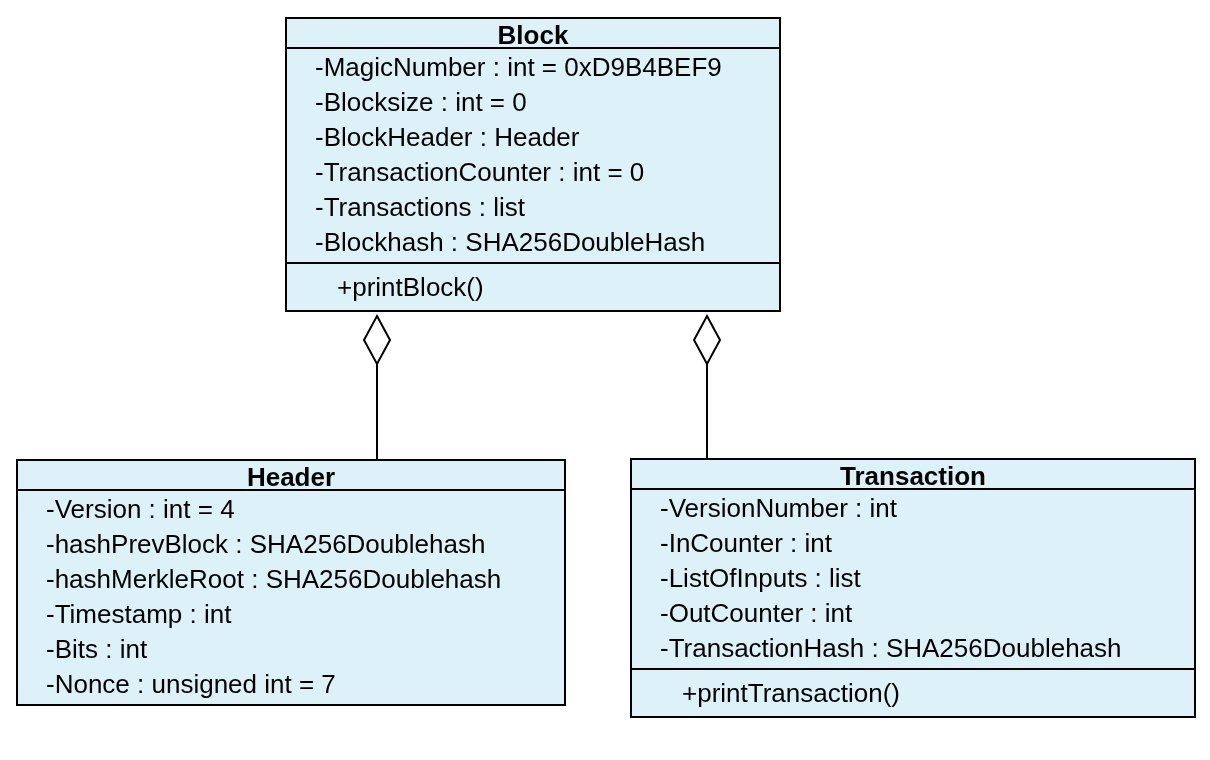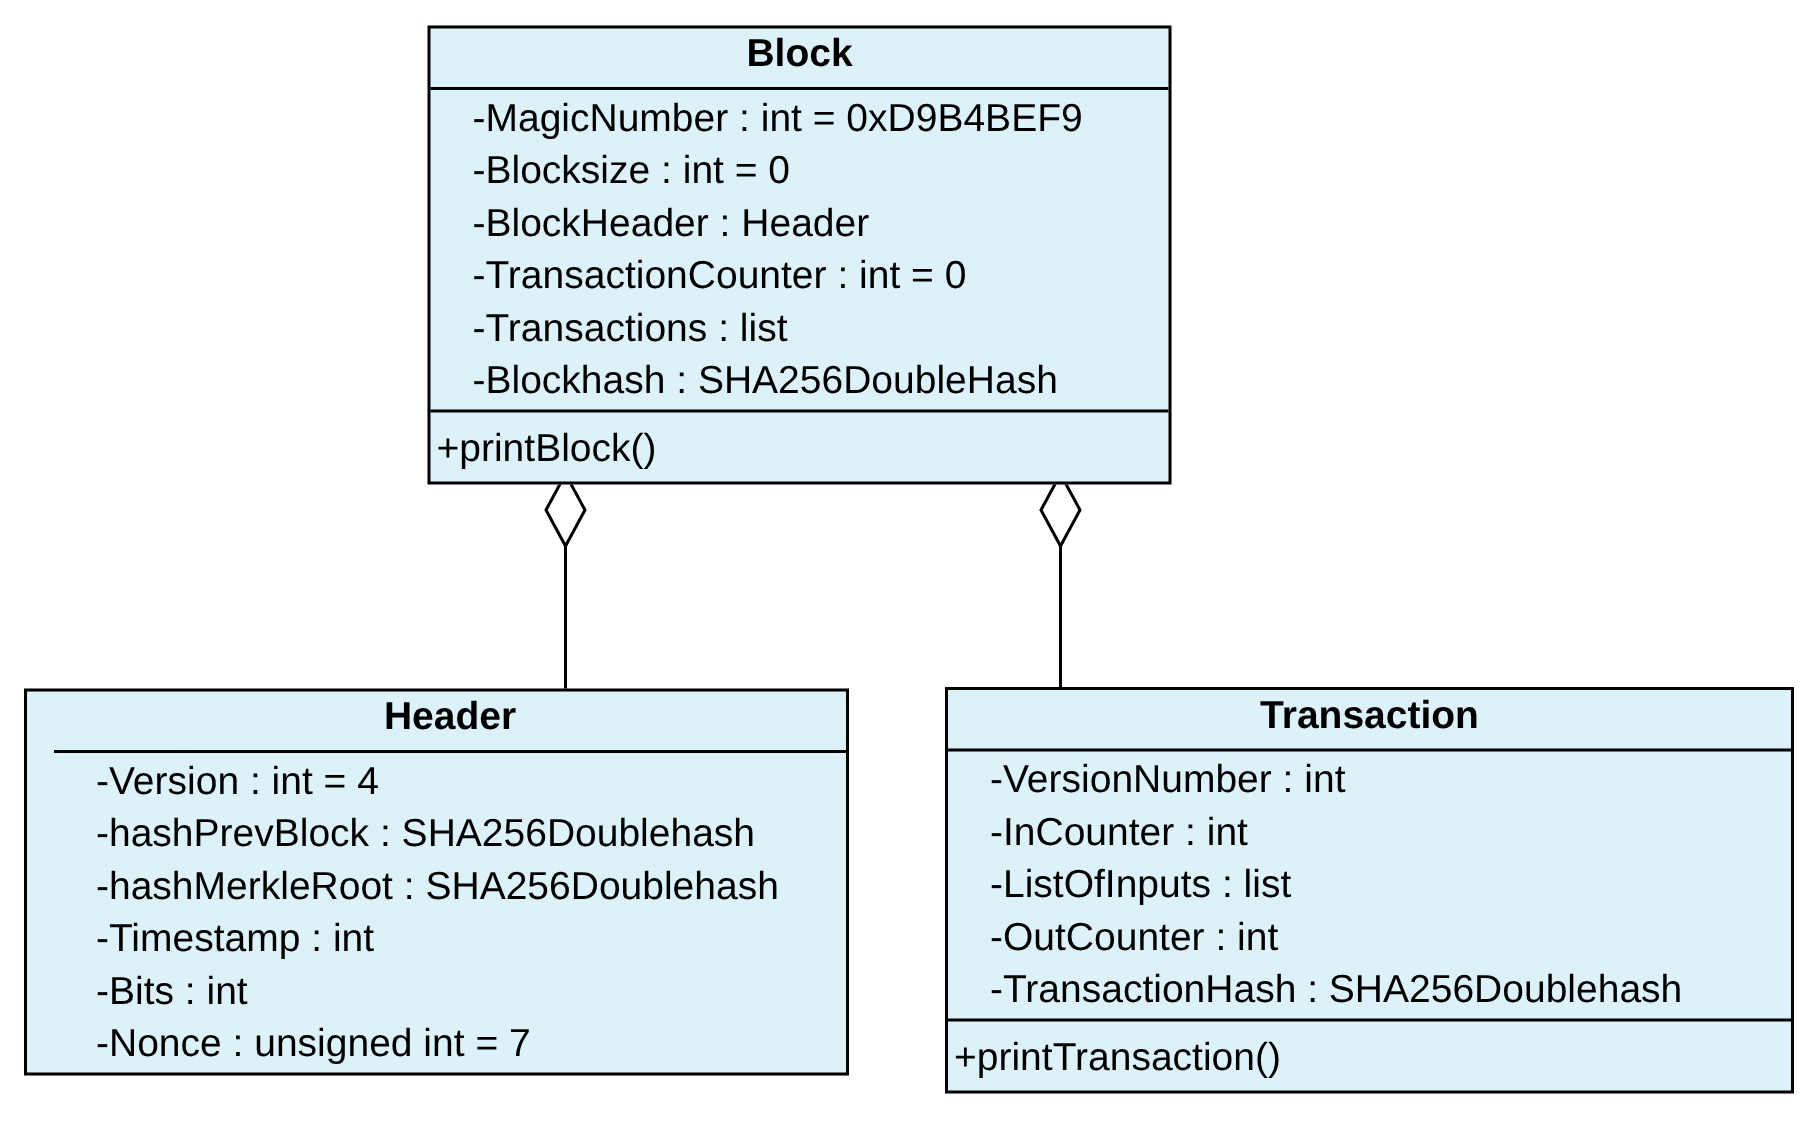--- a/index.html
+++ b/index.html
@@ -33,21 +33,21 @@
     fill: var(--diamond-fill);
     stroke: var(--border);
     stroke-width: 2;
   }
   .class-box {
     position: absolute;
     background: var(--class-fill);
     border: 2px solid var(--border);
   }
   .class-title {
-    height: 41px;
+    height: 30px;
     line-height: 33px;
     text-align: center;
     font-weight: bold;
     font-size: 26px;
     border-bottom: 2px solid var(--border);
     white-space: nowrap;
     overflow: hidden;
   }
   .class-attrs {
     padding: 1px 0 2px 0;
@@ -55,30 +55,31 @@
   }
   .attr-row {
     font-size: 26px;
     line-height: 35px;
     padding: 0 4px;
     white-space: nowrap;
     overflow: hidden;
   }
   .class-ops {
     border-top: 2px solid var(--border);
+    padding-left: 46px;
   }
   .op-row {
     font-size: 26px;
     line-height: 46px;
     padding: 0 4px;
     white-space: nowrap;
     overflow: hidden;
   }
   #box-block       { left: 285px; top: 17px;  width: 496px; }
-  #box-header      { left: 16px;  top: 459px; width: 550px; padding-left: 18px; }
+  #box-header      { left: 16px;  top: 459px; width: 550px; }
   #box-transaction { left: 630px; top: 458px; width: 566px; }
 </style>
 </head>
 <body>
 
 <div class="canvas">
 
   <svg class="connectors" viewBox="0 0 1210 760" xmlns="http://www.w3.org/2000/svg">
     <g>
       <line x1="377" y1="364" x2="377" y2="460"></line>

